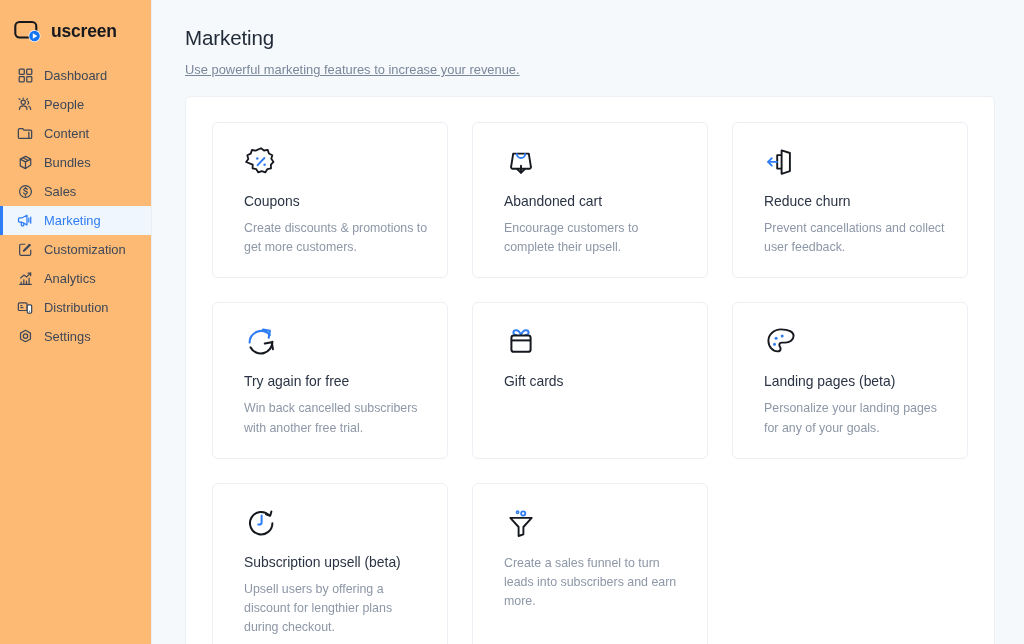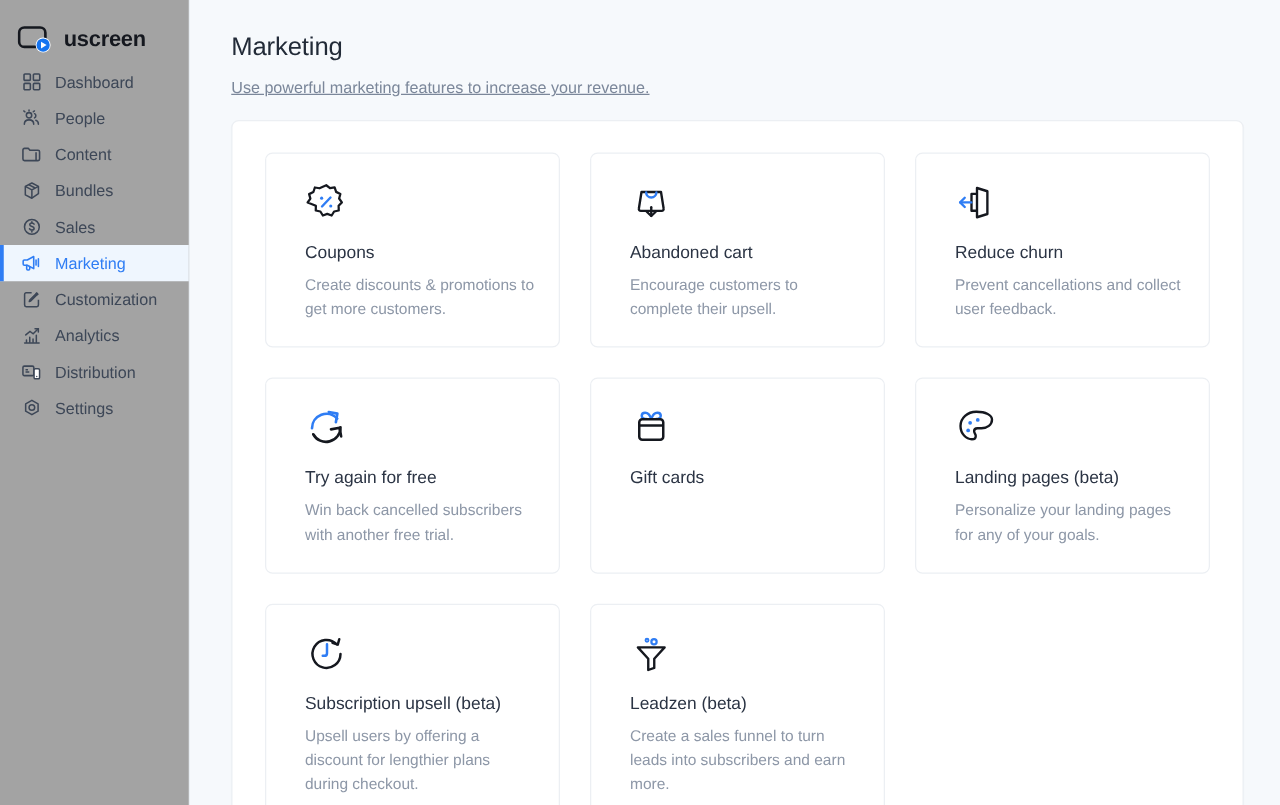--- a/index.html
+++ b/index.html
@@ -7,36 +7,36 @@
     width: 1024px; height: 644px;
     font-family: "Liberation Sans", sans-serif;
     background: #f6f9fc;
     overflow: hidden;
   }
   .app { display: flex; width: 1024px; height: 644px; }
 
   
   .sidebar {
     width: 152px; height: 644px;
-    background: #a3a3a3;
+    background: #fdba74;
     border-right: 1px solid #e9eef3;
     flex: 0 0 152px;
     position: relative;
   }
   .logo {
     display: flex; align-items: center; gap: 7px;
     padding: 15px 0 0 14px;
     height: 48px;
   }
   .logo-mark { position: relative; width: 30px; height: 24px; flex: 0 0 30px; }
   .logo-text {
     font-size: 17.5px; font-weight: 700; letter-spacing: -0.2px;
     color: #15181f;
   }
-  .nav { margin-top: 3px; }
+  .nav { margin-top: 13px; }
   .nav-item {
     display: flex; align-items: center; gap: 11px;
     height: 29px;
     padding-left: 17px;
     color: #3d4757;
     font-size: 12.9px;
     position: relative;
     cursor: pointer;
   }
   .nav-item .ico {
@@ -330,20 +330,19 @@
         </div>
 
         <div class="card">
           <div class="card-icon">
             <svg width="34" height="34" viewBox="0 0 34 34" fill="none">
               <path d="M6.3 11.9h21.4l-8.3 9.1v7.3l-4.8 1.7v-9z" stroke="#15181f" stroke-width="1.9" stroke-linejoin="round"></path>
               <circle cx="19.2" cy="7.4" r="2.1" stroke="#2f7df4" stroke-width="1.8"></circle>
               <circle cx="13.6" cy="6.2" r="1.2" stroke="#2f7df4" stroke-width="1.5"></circle>
             </svg>
           </div>
-          <div class="card-title">Leadzen (beta)</div>
           <div class="card-desc">Create a sales funnel to turn leads into subscribers and earn more.</div>
         </div>
 
       </div>
     </section>
   </main>
 </div>
 
 </body></html>

